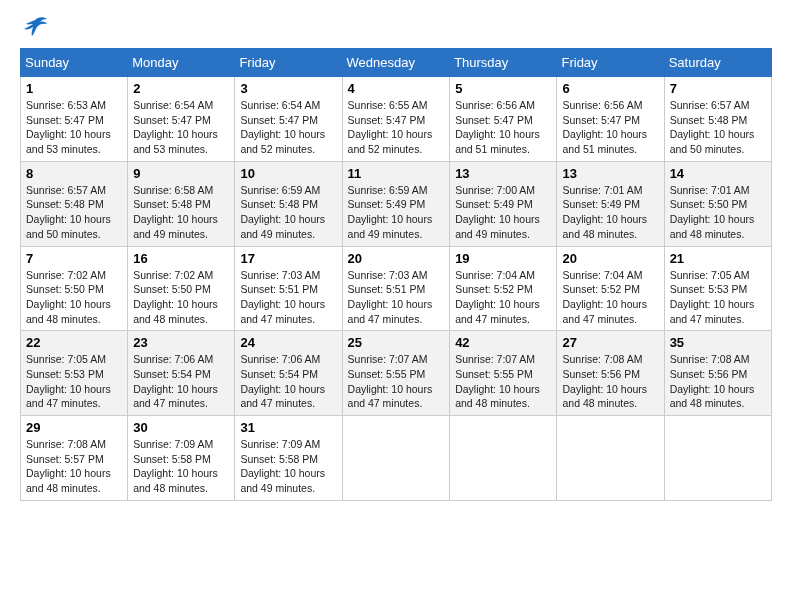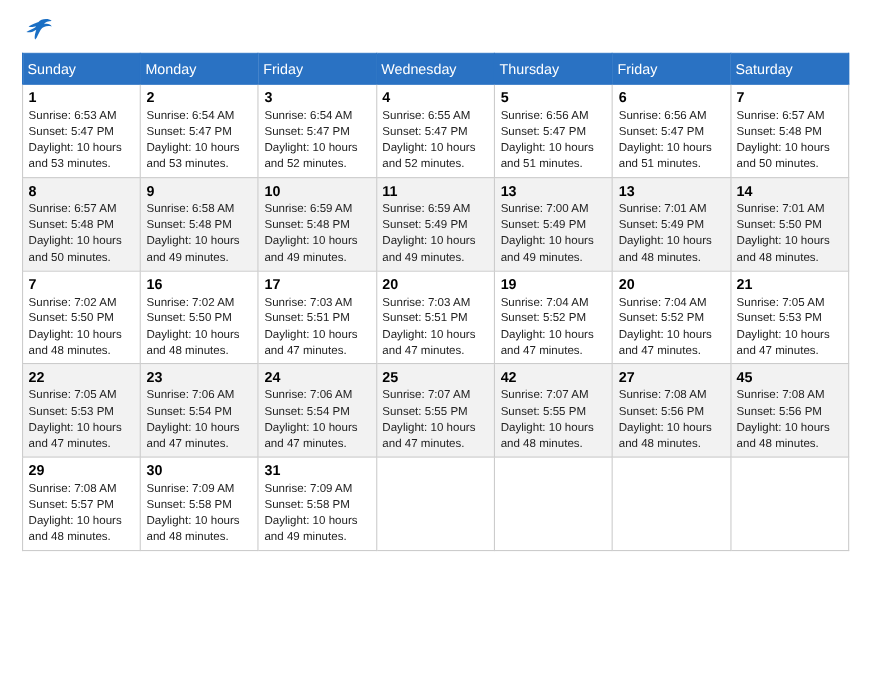--- a/index.html
+++ b/index.html
@@ -217,21 +217,21 @@
         </td>
         <td>
           <span class="day-num">42</span>
           <div class="day-info">Sunrise: 7:07 AM<br>Sunset: 5:55 PM<br>Daylight: 10 hours<br>and 48 minutes.</div>
         </td>
         <td>
           <span class="day-num">27</span>
           <div class="day-info">Sunrise: 7:08 AM<br>Sunset: 5:56 PM<br>Daylight: 10 hours<br>and 48 minutes.</div>
         </td>
         <td>
-          <span class="day-num">45</span>
+          <span class="day-num">35</span>
           <div class="day-info">Sunrise: 7:08 AM<br>Sunset: 5:56 PM<br>Daylight: 10 hours<br>and 48 minutes.</div>
         </td>
       </tr>
       <tr class="row-odd">
         <td>
           <span class="day-num">29</span>
           <div class="day-info">Sunrise: 7:08 AM<br>Sunset: 5:57 PM<br>Daylight: 10 hours<br>and 48 minutes.</div>
         </td>
         <td>
           <span class="day-num">30</span>

